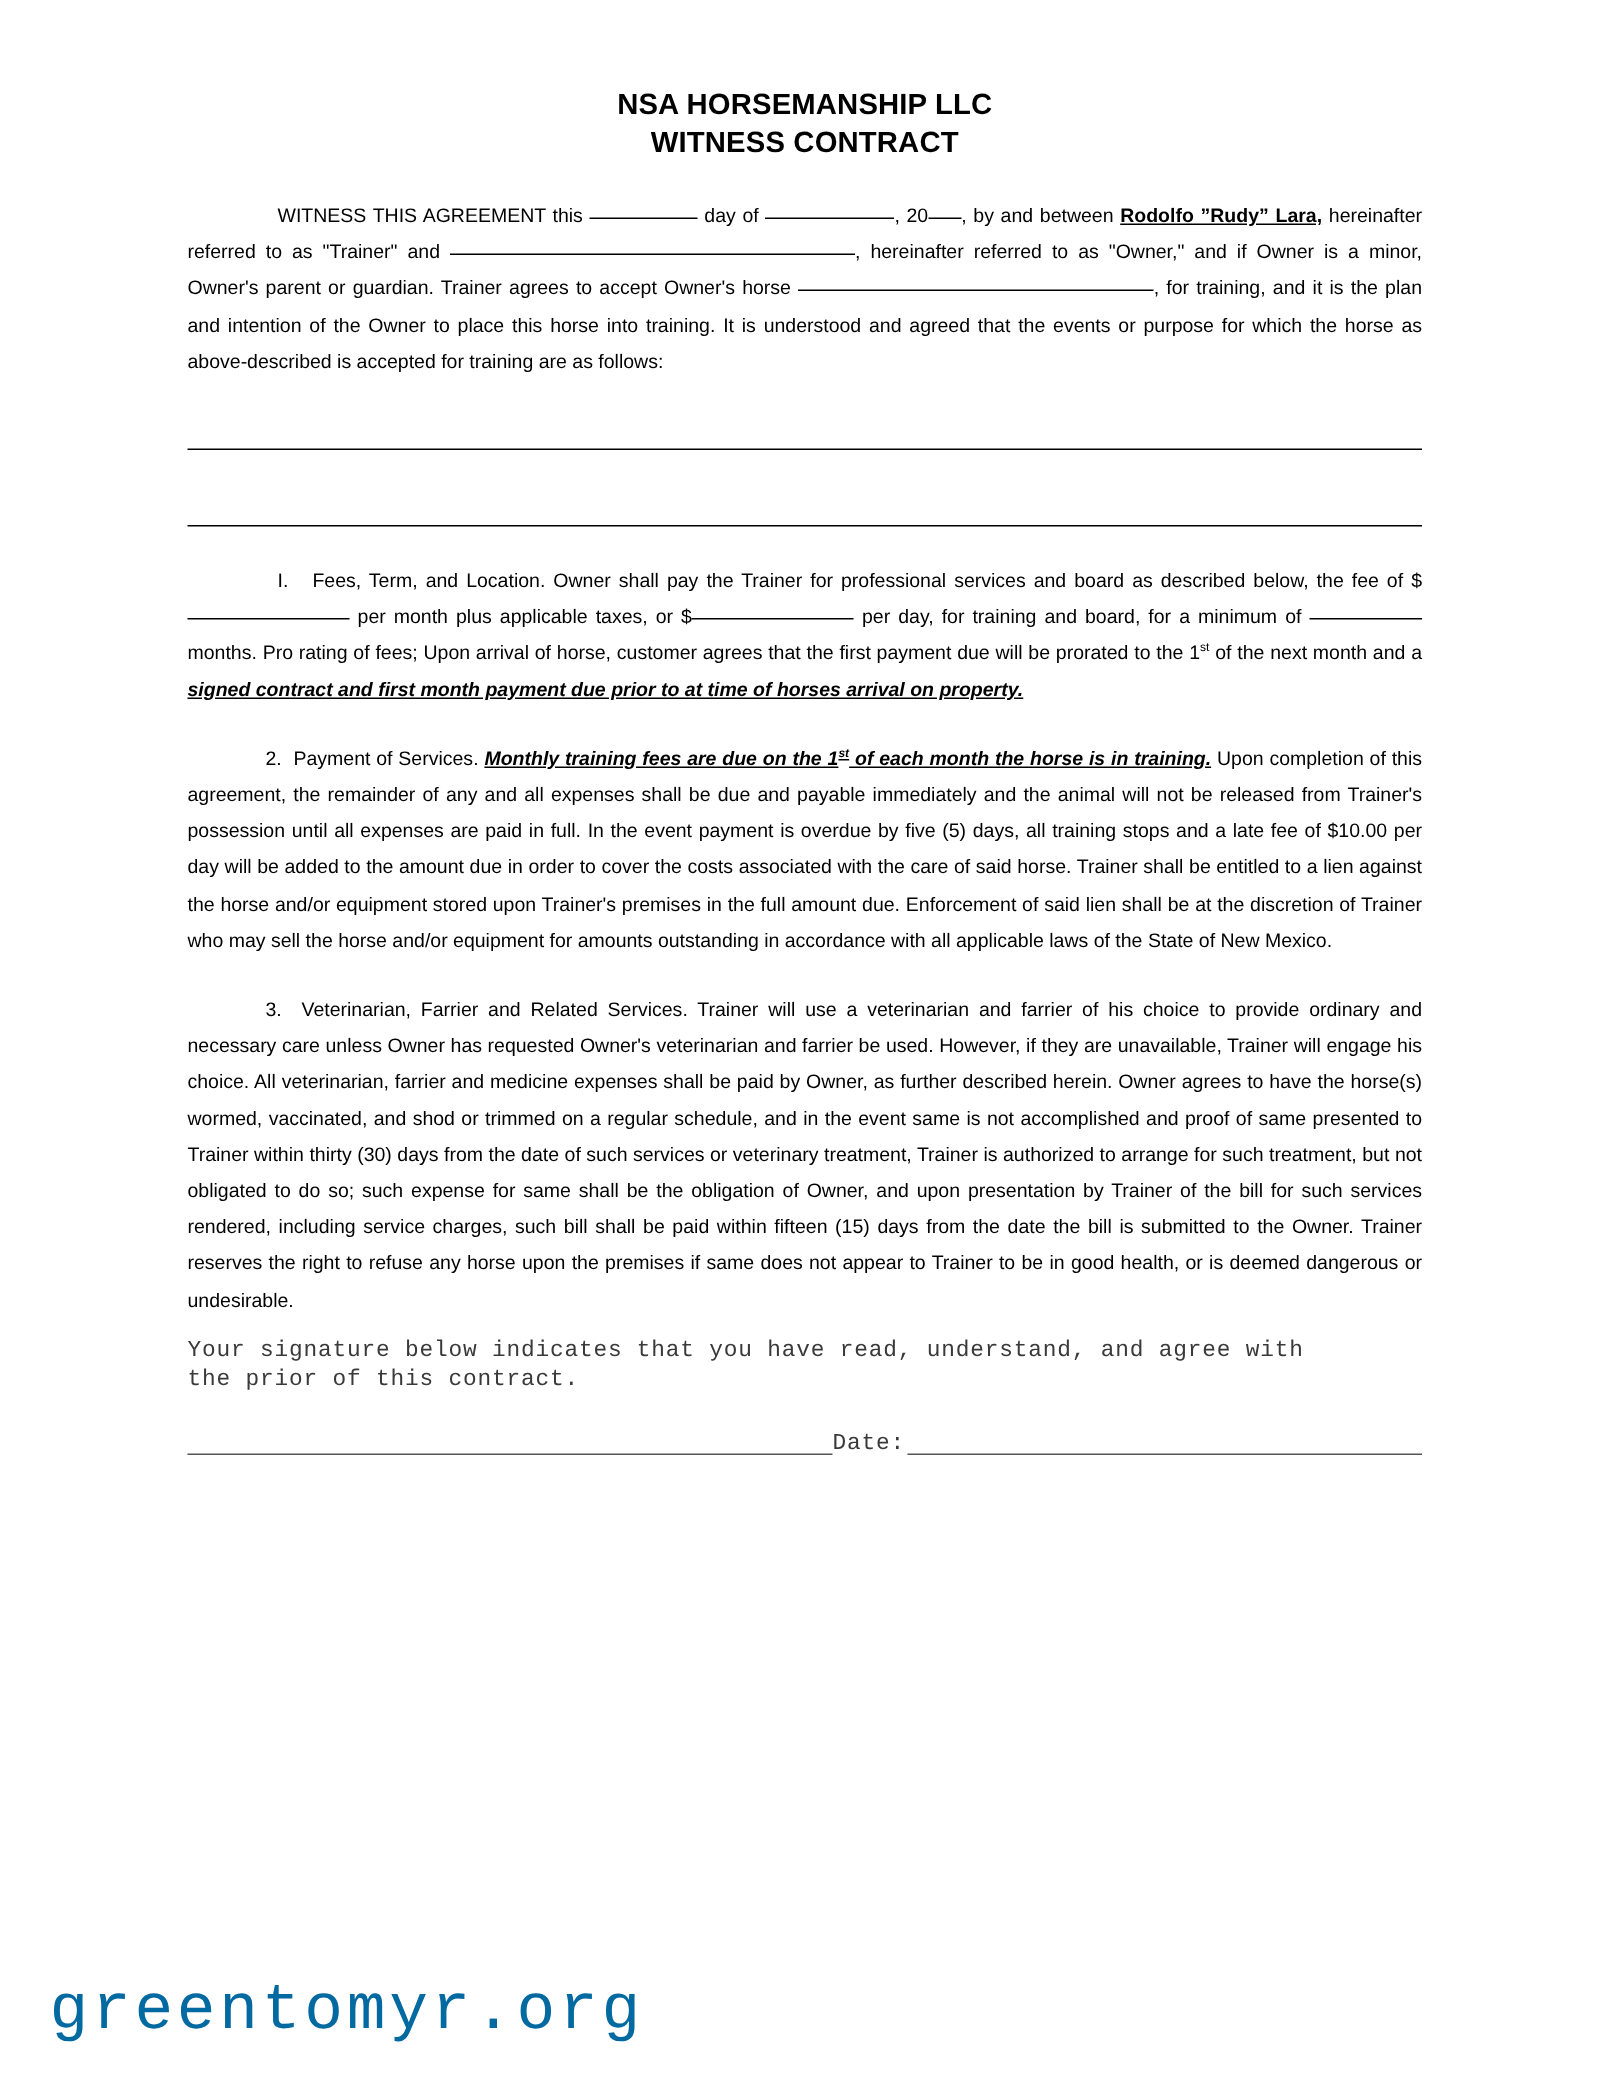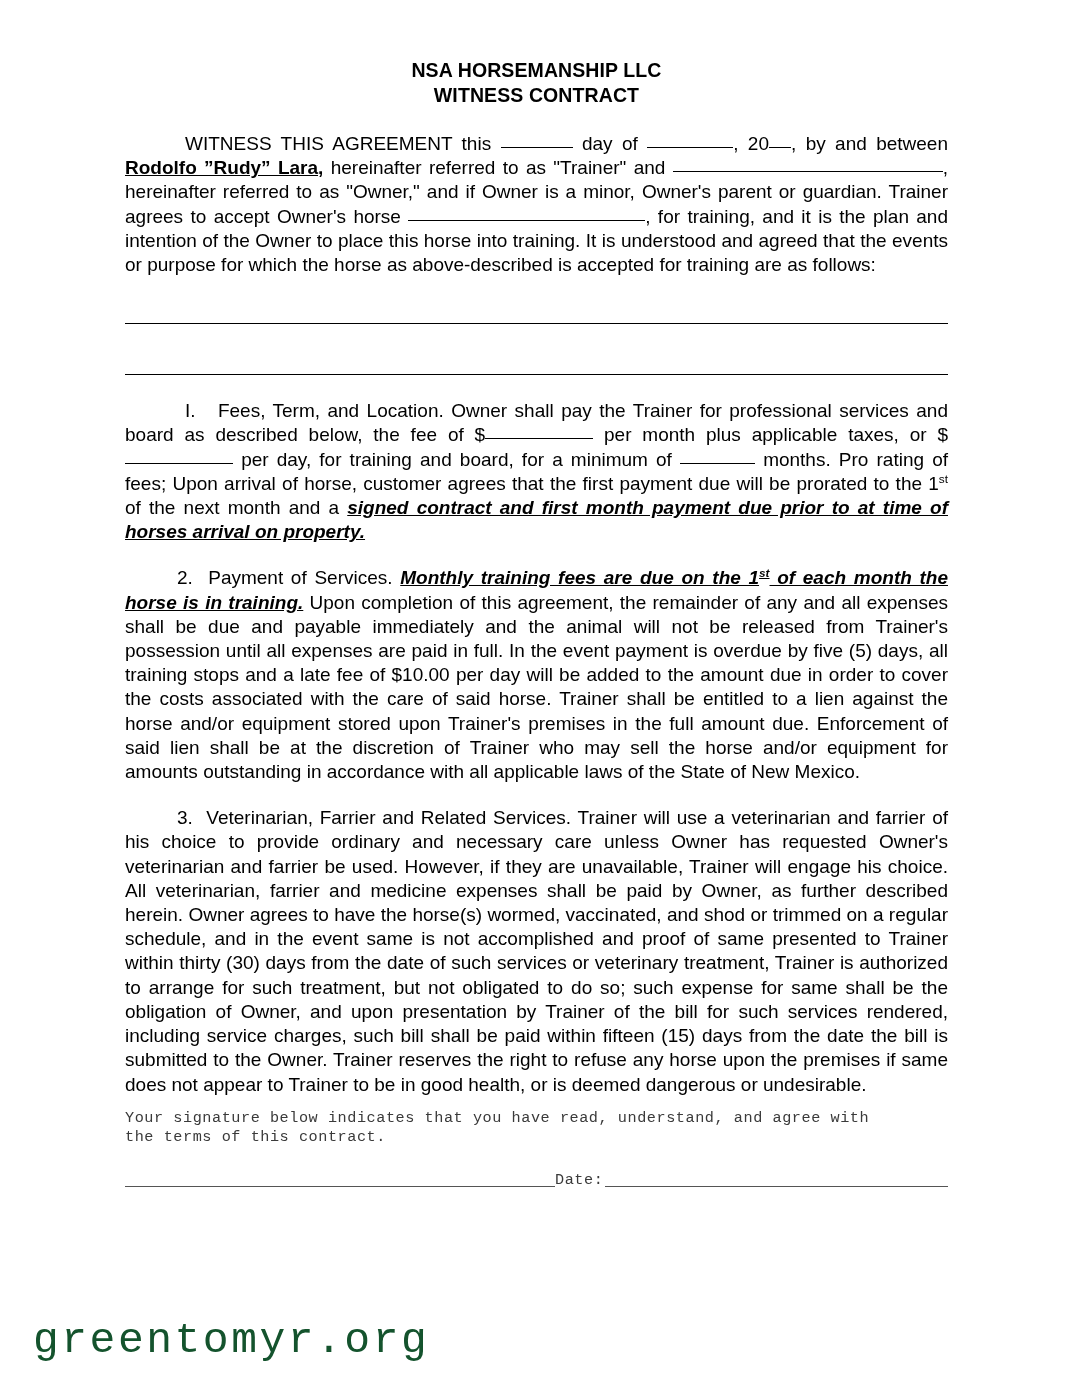--- a/index.html
+++ b/index.html
@@ -38,21 +38,21 @@
     font-weight: bold;
     font-size: 19.5px;
     line-height: 25px;
     letter-spacing: 0.1px;
   }
 
   
   .para {
     text-align: justify;
     text-justify: inter-word;
-    font-size: 19px;
+    font-size: 13px;
     line-height: 24.2px;
     margin: 0;
   }
   .indent { text-indent: 60px; }
   .indent-sm { text-indent: 52px; }
 
   .gap-lg { height: 24px; }
   .gap-md { height: 22px; }
   .gap-sm { height: 12px; }
 
@@ -93,21 +93,21 @@
     letter-spacing: 0.55px;
     white-space: pre;
   }
   .sig-row {
     margin-top: 24px;
     font-family: "Liberation Mono", "DejaVu Sans Mono", monospace;
     font-size: 15.2px;
     letter-spacing: 0.55px;
     color: #3a3a3a;
     display: flex;
-    align-items: flex-start;
+    align-items: center;
     width: 823px;
   }
   .sig-line {
     flex: 0 0 auto;
     width: 430px;
     border-bottom: 1.6px solid #555;
     height: 15px;
   }
   .date-label {
     flex: 0 0 auto;
@@ -120,21 +120,21 @@
   }
 
   
   .watermark {
     position: absolute;
     left: 33px;
     top: 1316px;
     font-family: "Liberation Mono", "DejaVu Sans Mono", monospace;
     font-size: 43px;
     letter-spacing: 2.5px;
-    color: #14532d;
+    color: #0369a1;
     white-space: nowrap;
   }
 </style>
 </head>
 <body>
 
 <div class="page">
   <div class="content">
 
     <div class="title-block">
@@ -159,21 +159,21 @@
 
     <p class="para indent-sm"><span>2.</span>&nbsp;&nbsp;<span class="ul">Payment of Services</span><span>.  </span><span class="bi-ul">Monthly training fees are due on the 1</span><sup class="bi-ul">st</sup><span class="bi-ul"> of each month the horse is in training.</span><span>  Upon completion of this agreement, the remainder of any and all expenses shall be due and payable immediately and the animal will not be released from Trainer's possession until all expenses are paid in full.  In the event payment is overdue by five (5) days, all training stops and a late fee of $10.00 per day will be added to the amount due in order to cover the costs associated with the care of said horse. Trainer shall be entitled to a lien against the horse and/or equipment stored upon Trainer's premises in the full amount due.  Enforcement of said lien shall be at the discretion of Trainer who may sell the horse and/or equipment for amounts outstanding in accordance with all applicable laws of the State of New Mexico.</span></p>
 
     <div class="gap-md"></div>
 
     <p class="para indent-sm"><span>3.</span>&nbsp;&nbsp;<span class="ul">Veterinarian, Farrier and Related Services</span><span>.  Trainer will use a veterinarian and farrier of his choice to provide ordinary and necessary care unless Owner has requested Owner's veterinarian and farrier be used.  However, if they are unavailable, Trainer will engage his choice.  All veterinarian, farrier and medicine expenses shall be paid by Owner, as further described herein.  Owner agrees to have the horse(s) wormed, vaccinated, and shod or trimmed on a regular schedule, and in the event same is not accomplished and proof of same presented to Trainer within thirty (30) days from the date of such services or veterinary treatment, Trainer is authorized to arrange for such treatment, but not obligated to do so; such expense for same shall be the obligation of Owner, and upon presentation by Trainer of the bill for such services rendered, including service charges, such bill shall be paid within fifteen (15) days from the date the bill is submitted to the Owner.  Trainer reserves the right to refuse any horse upon the premises if same does not appear to Trainer to be in good health, or is deemed dangerous or undesirable.</span></p>
 
     <div class="gap-sm"></div>
 
     <div class="mono-block">Your signature below indicates that you have read, understand, and agree with
-the terms of this contract.</div>
+the prior of this contract.</div>
 
     <div class="sig-row">
       <span class="sig-line"></span>
       <span class="date-label">Date:</span>
       <span class="date-line"></span>
     </div>
 
   </div>
 
   <div class="watermark">greentomyr.org</div>

